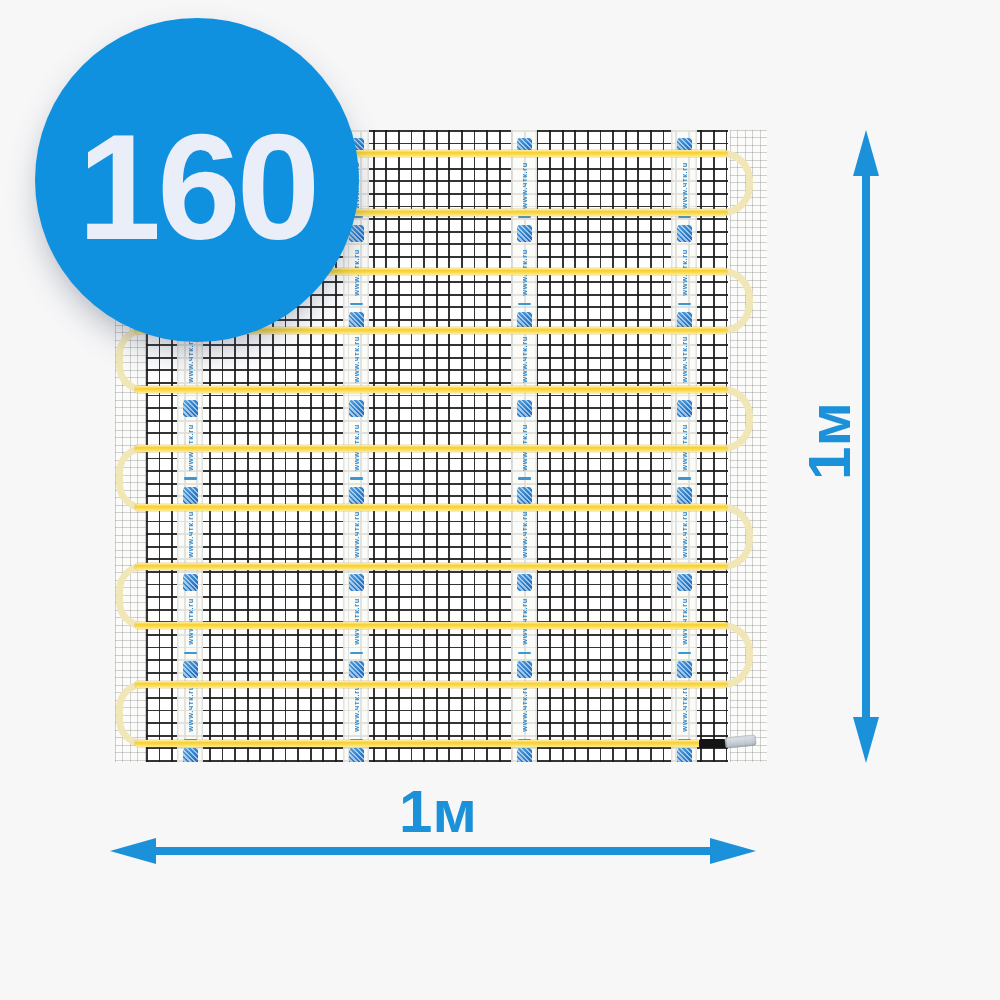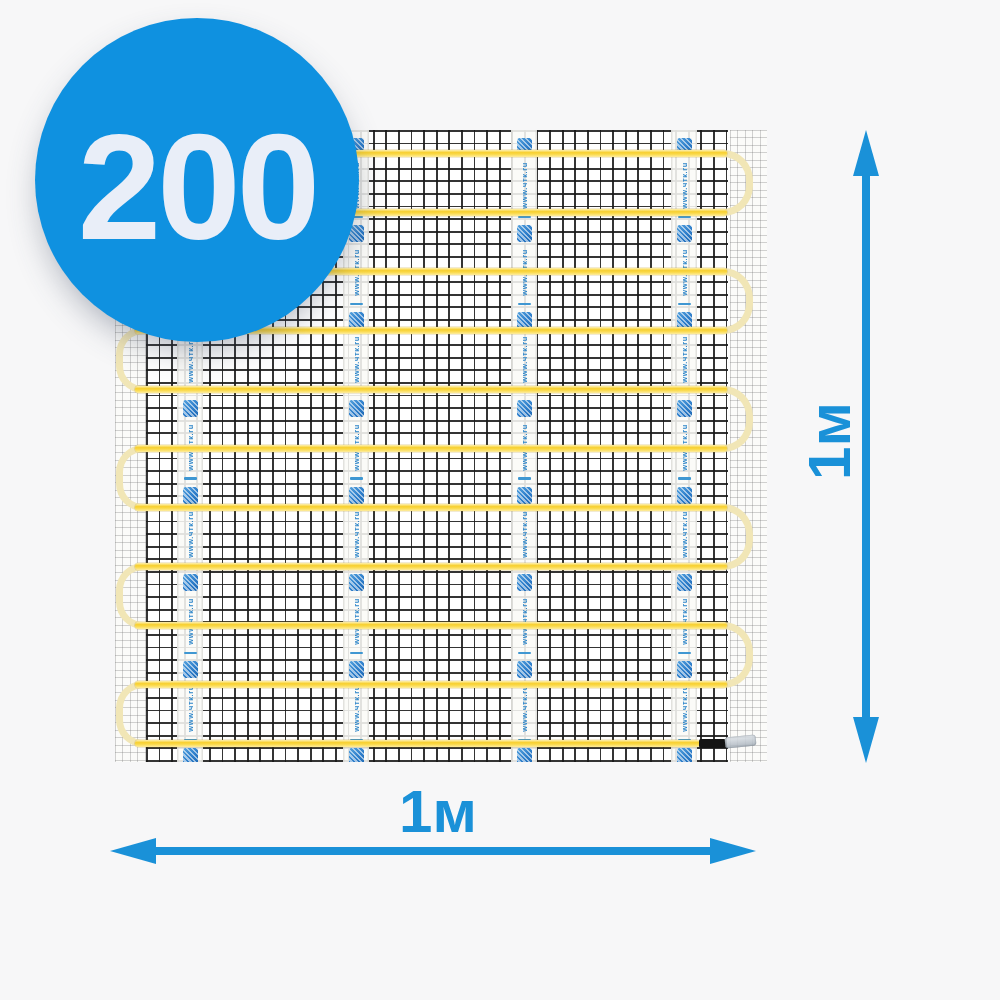--- a/index.html
+++ b/index.html
@@ -192,21 +192,21 @@
         <div class="turn right" style="top: 373.5px; height: 66px; left: 608px; width: 30px;"></div>
         <div class="turn left" style="top: 432.5px; height: 66px; left: 1px; width: 27px;"></div>
         <div class="turn right" style="top: 491.5px; height: 66px; left: 608px; width: 30px;"></div>
         <div class="turn left" style="top: 550.5px; height: 66px; left: 1px; width: 27px;"></div>
       </div>
     <div class="end-cap" style="top:609px;"></div>
     <div class="end-crimp" style="top:606px;"></div>
   </div>
 
   <div class="badge" style="background: rgb(15, 145, 224); color: rgb(233, 238, 248);">
-    <div class="badge-value">200</div>
+    <div class="badge-value">160</div>
   </div>
 
   <div class="vdim-line" style="background: rgb(26, 145, 216);"></div>
   <div class="head vhead-top" style="border-bottom: 46px solid rgb(26, 145, 216);"></div>
   <div class="head vhead-bottom" style="border-top: 46px solid rgb(26, 145, 216);"></div>
   <div class="vdim-label" style="color: rgb(26, 145, 216);">1м</div>
 
   <div class="hdim-line" style="background: rgb(26, 145, 216);"></div>
   <div class="head hhead-left" style="border-right: 46px solid rgb(26, 145, 216);"></div>
   <div class="head hhead-right" style="border-left: 46px solid rgb(26, 145, 216);"></div>

